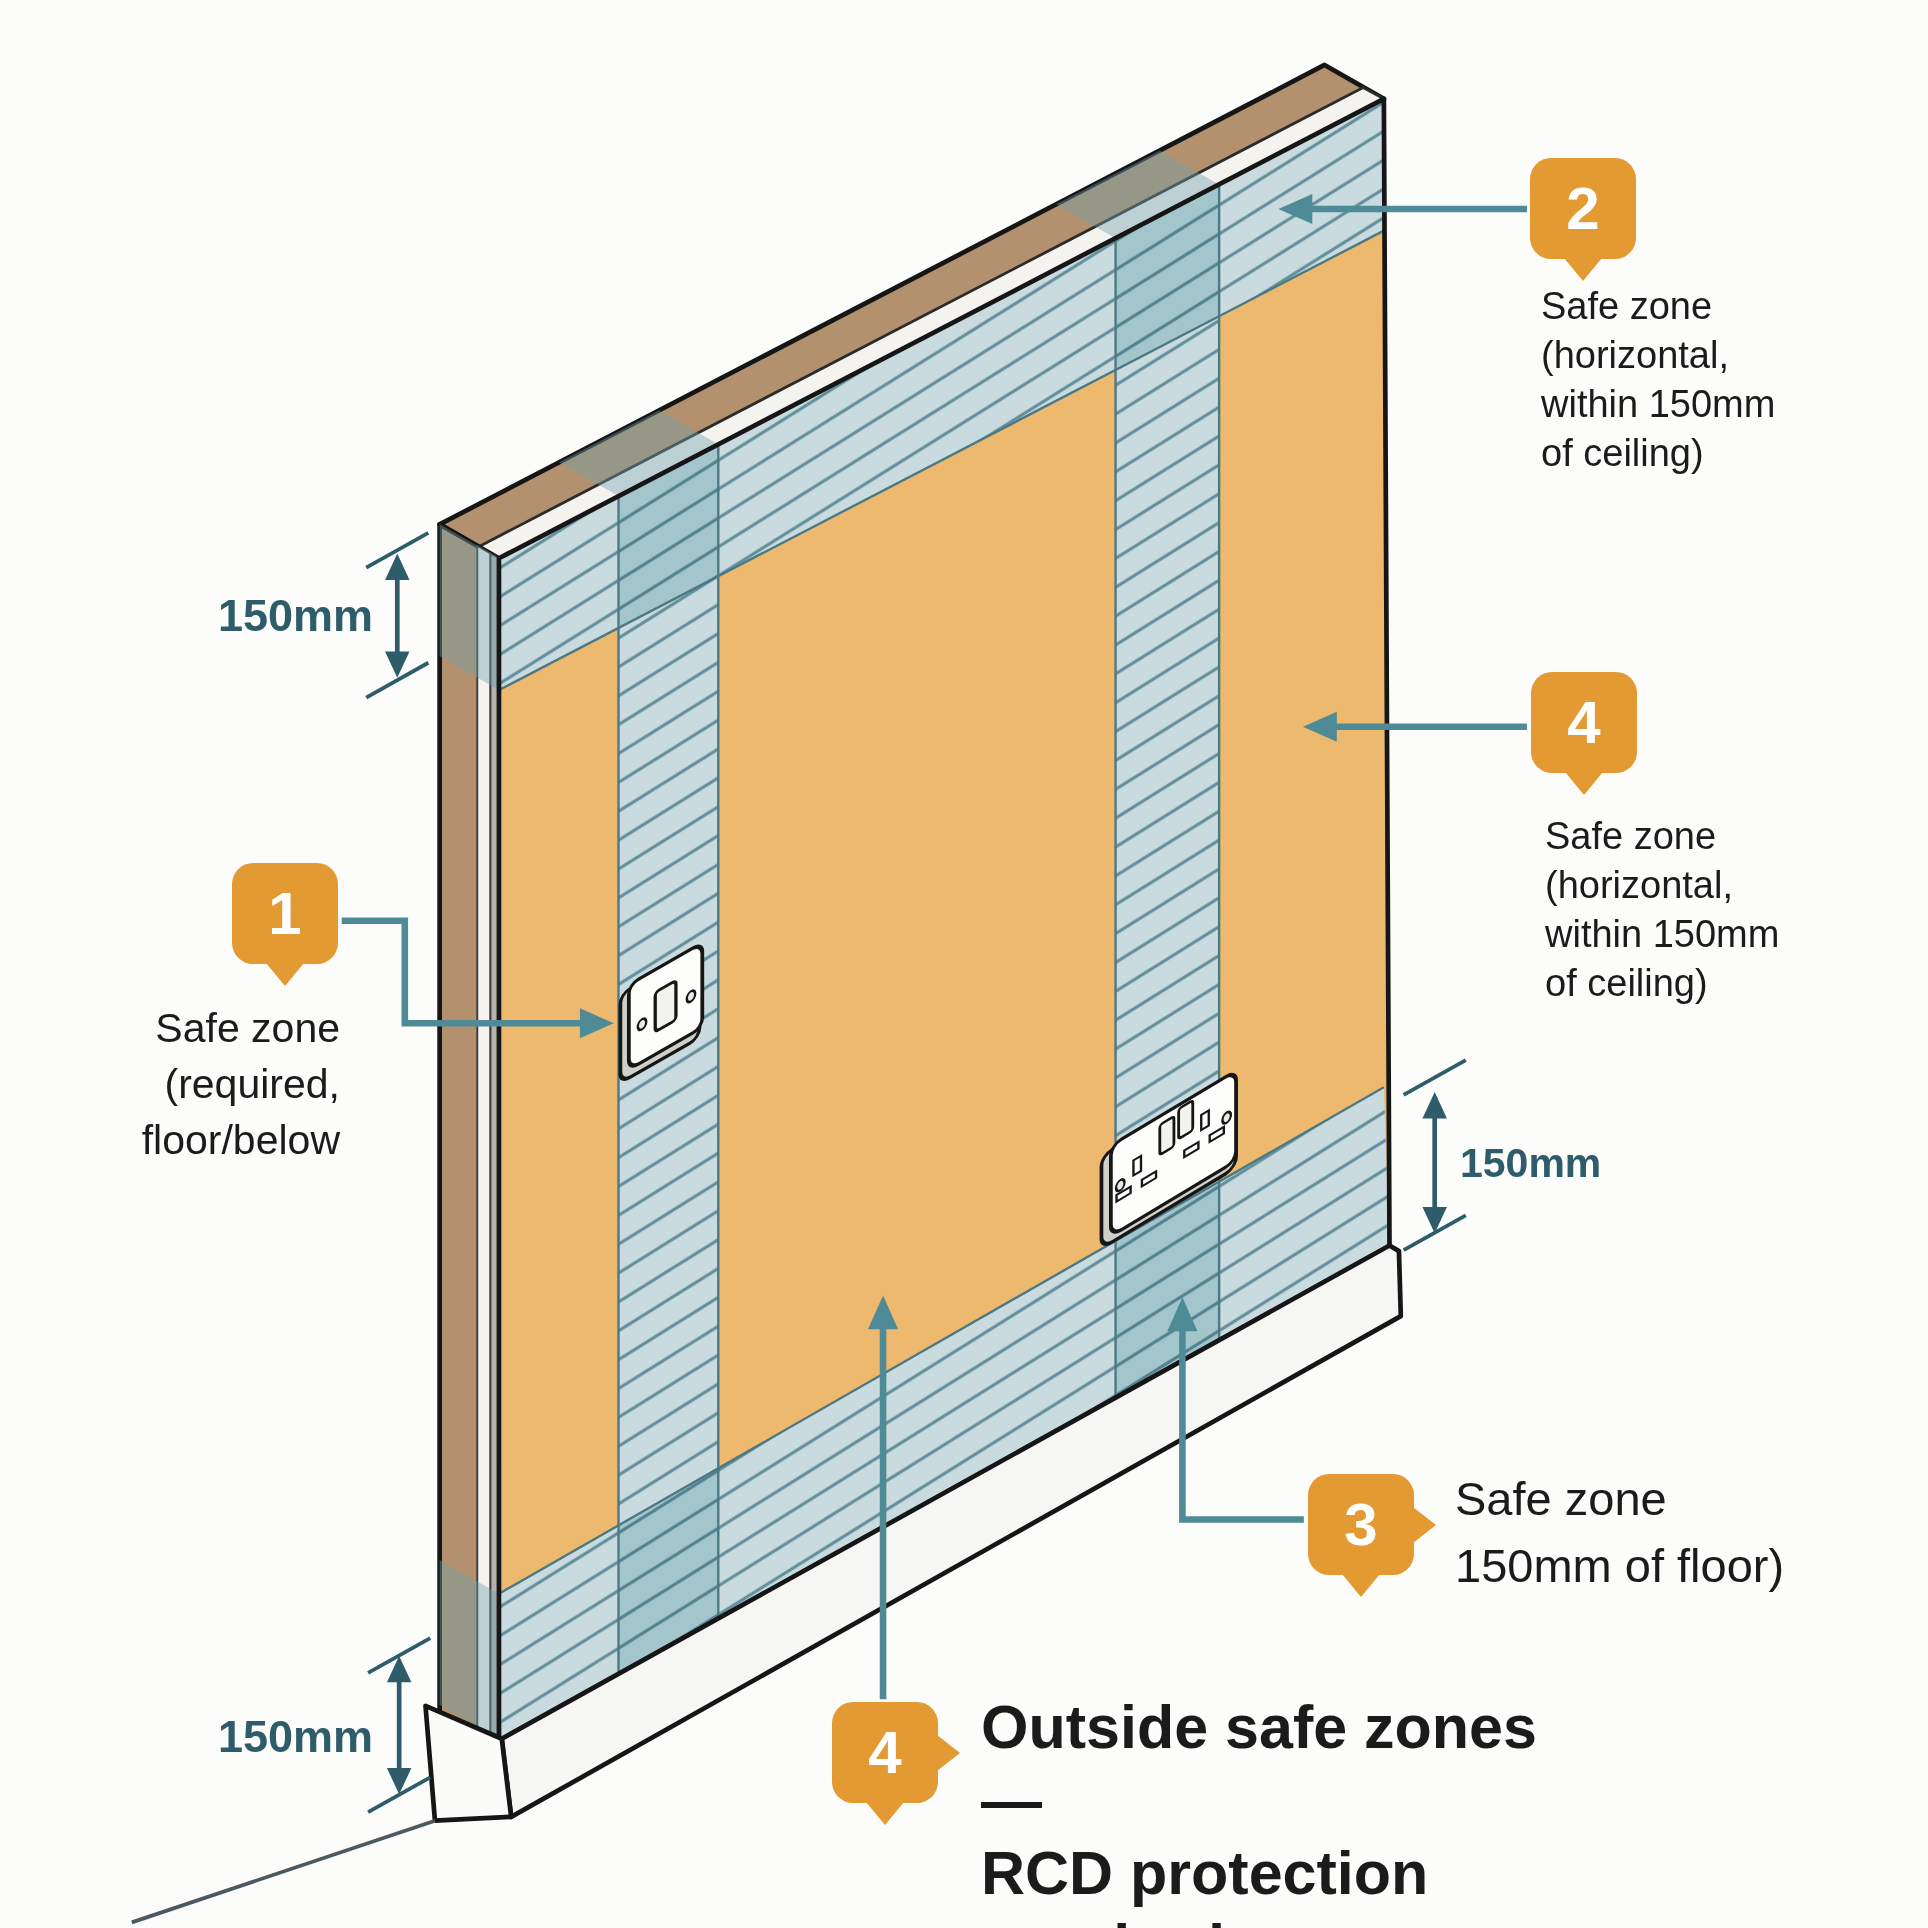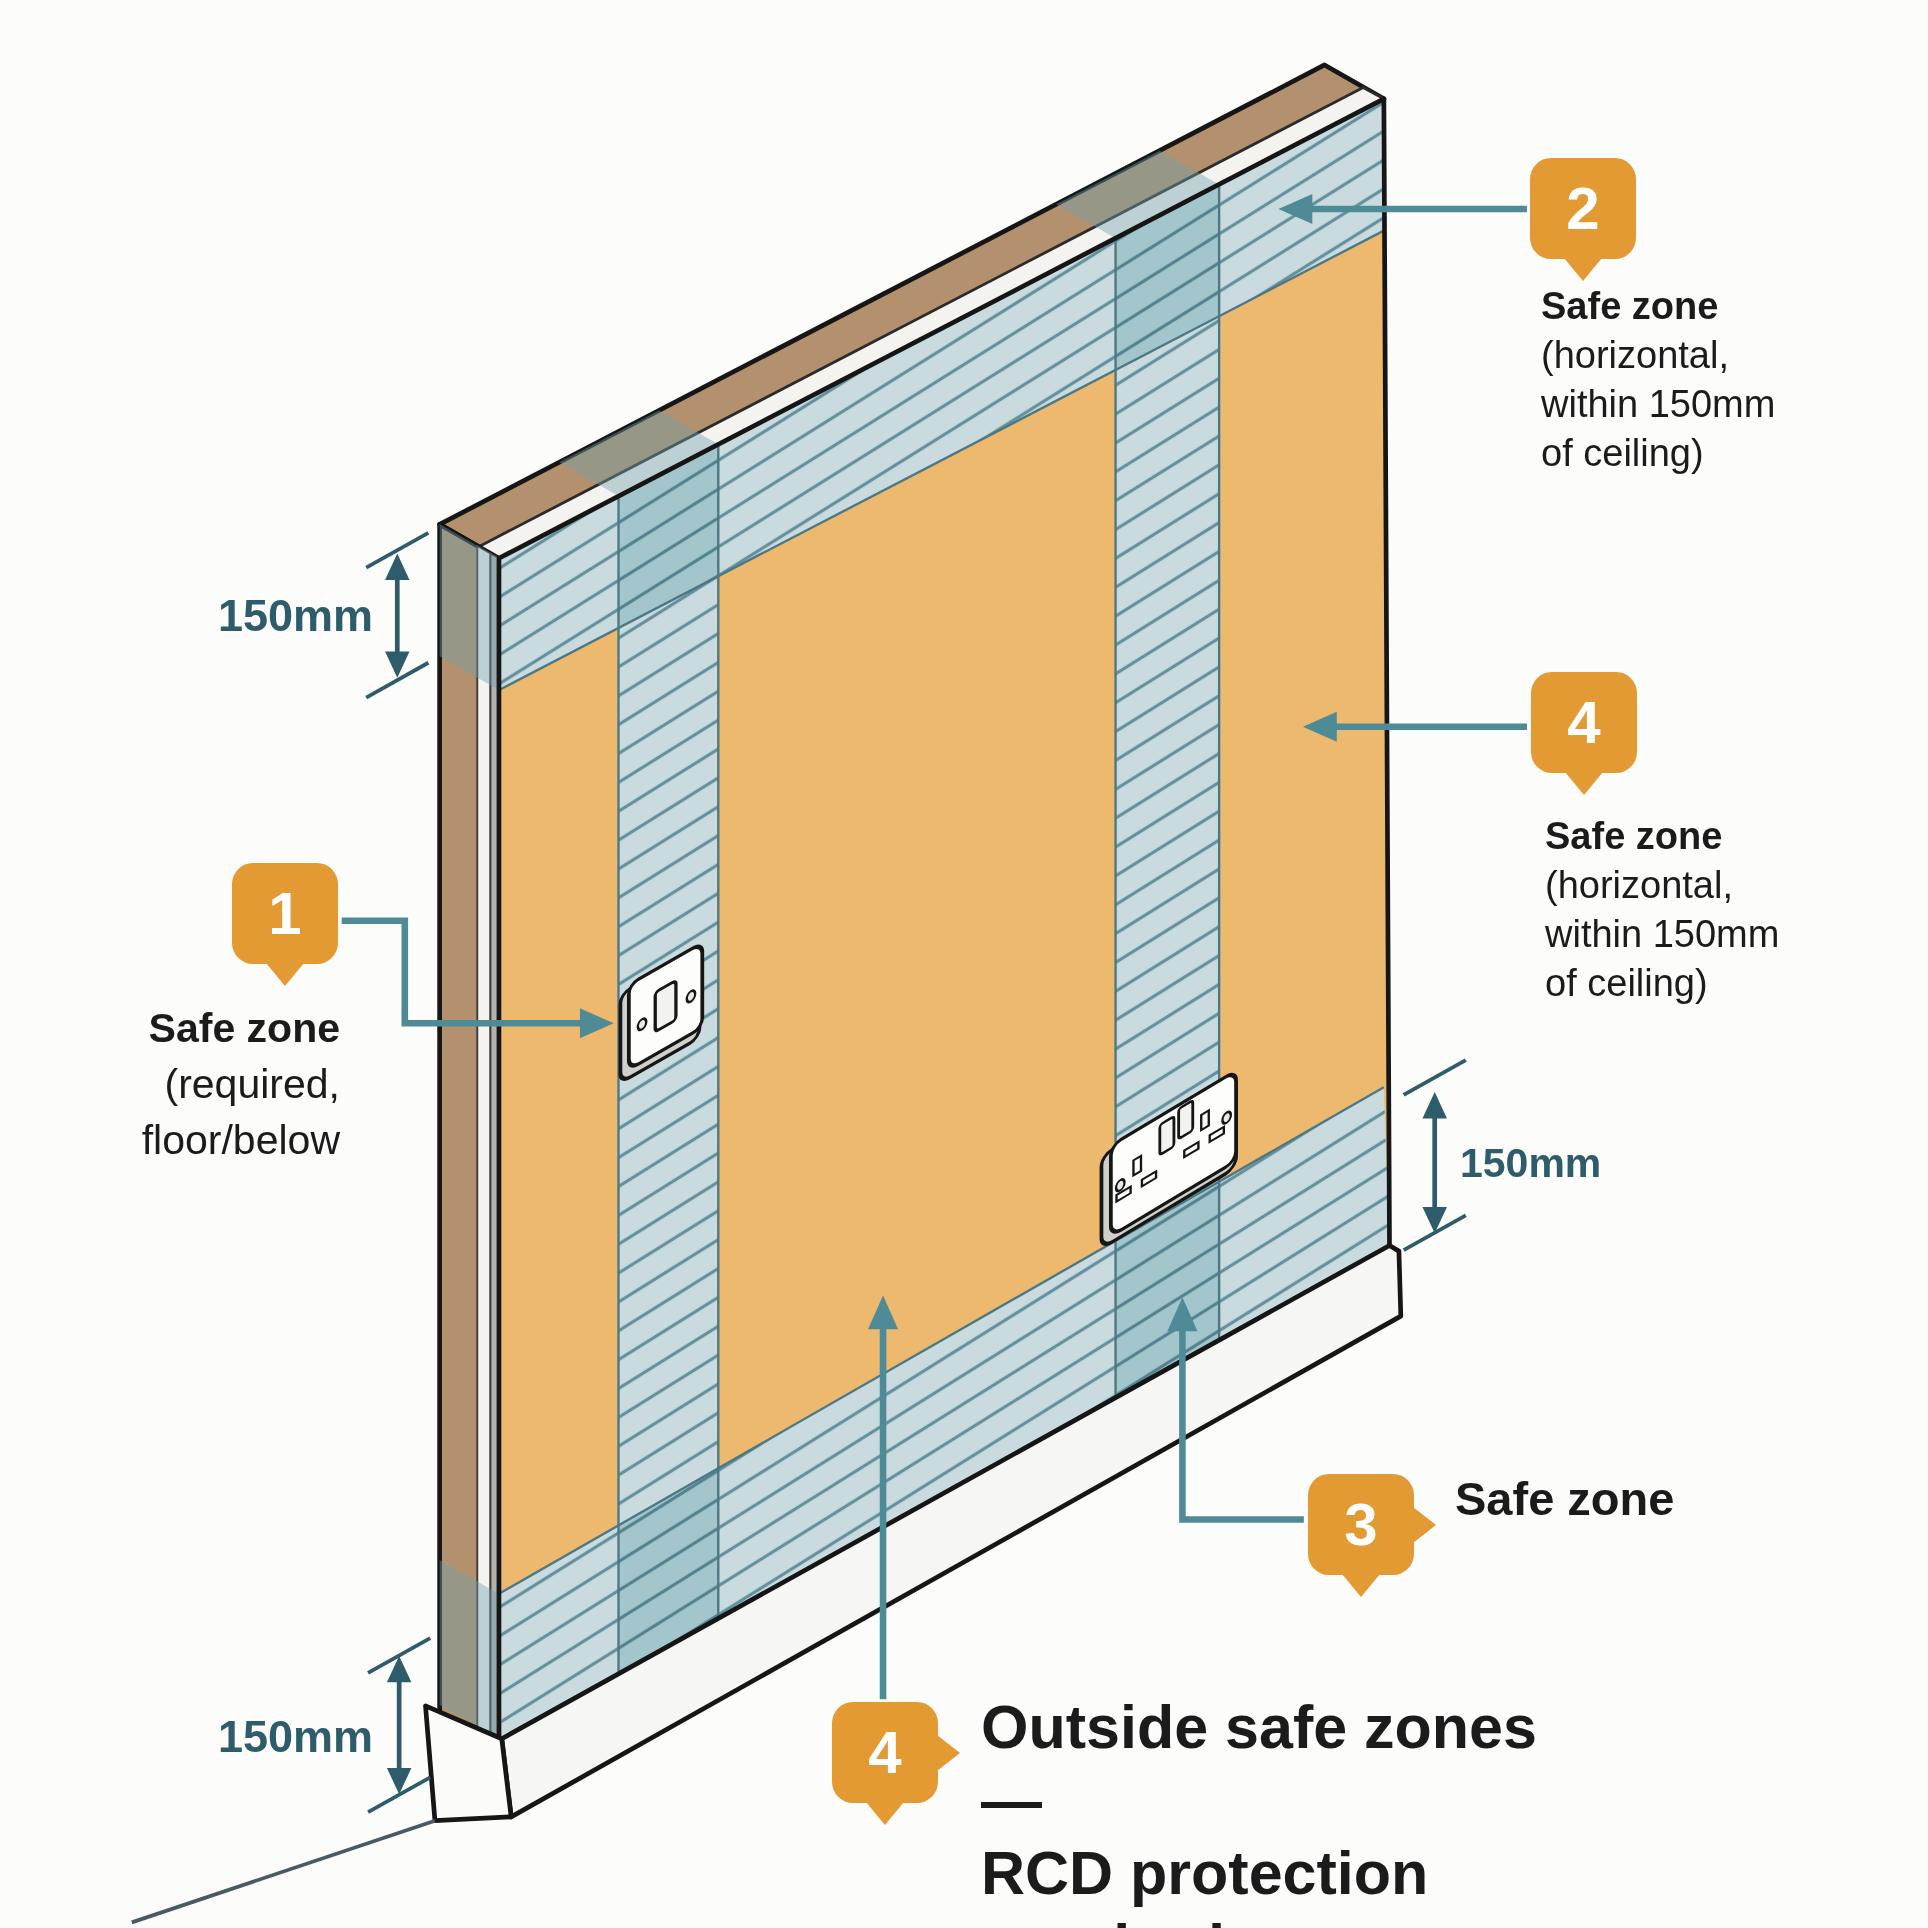--- a/index.html
+++ b/index.html
@@ -24,21 +24,21 @@
     border-width:23.5px 19px 0 19px;
     border-color:var(--badge,#e39a33) transparent transparent transparent;
   }
   .badge .pt-right{
     position:absolute;top:50%;right:-21.7px;transform:translateY(-50%);
     width:0;height:0;border-style:solid;
     border-width:18px 0 18px 23.5px;
     border-color:transparent transparent transparent var(--badge,#e39a33);
   }
   .label{position:absolute;font-size:38px;line-height:49px;}
-  .label .lt{font-weight:bold;}
+  .label .lt{font-weight:normal;}
   .label-right{text-align:right;}
   .lbl-zone1{font-size:41px;line-height:56px;}
   .lbl-zone3{font-size:47px;line-height:67px;}
   .lbl-outside{font-size:61px;line-height:73px;font-weight:bold;}
   .dim{
     position:absolute;font-weight:bold;font-size:45px;line-height:1.1;
     color:var(--dimension,#2e5c6b);
   }
   .dim-right{font-size:41px;}
 </style>
@@ -220,20 +220,21 @@
 
   <div class="label" style="left:1545px;top:812px;width:377px;">
     <div class="lt">Safe zone</div>
     <div>(horizontal,</div>
     <div>within 150mm</div>
     <div>of ceiling)</div>
   </div>
 
   <div class="label lbl-zone3" style="left:1455px;top:1465px;width:471px;">
     <div class="lt">Safe zone</div>
+    <div>150mm of floor)</div>
   </div>
 
   <div class="label lbl-outside" style="left:981px;top:1691px;width:584px;">
     <div>Outside safe zones —</div>
     <div>RCD protection required</div>
   </div>
 
   <div class="dim" style="left:218px;top:591px;">150mm</div>
   <div class="dim" style="left:218px;top:1712px;">150mm</div>
   <div class="dim dim-right" style="left:1460px;top:1141px;">150mm</div>

